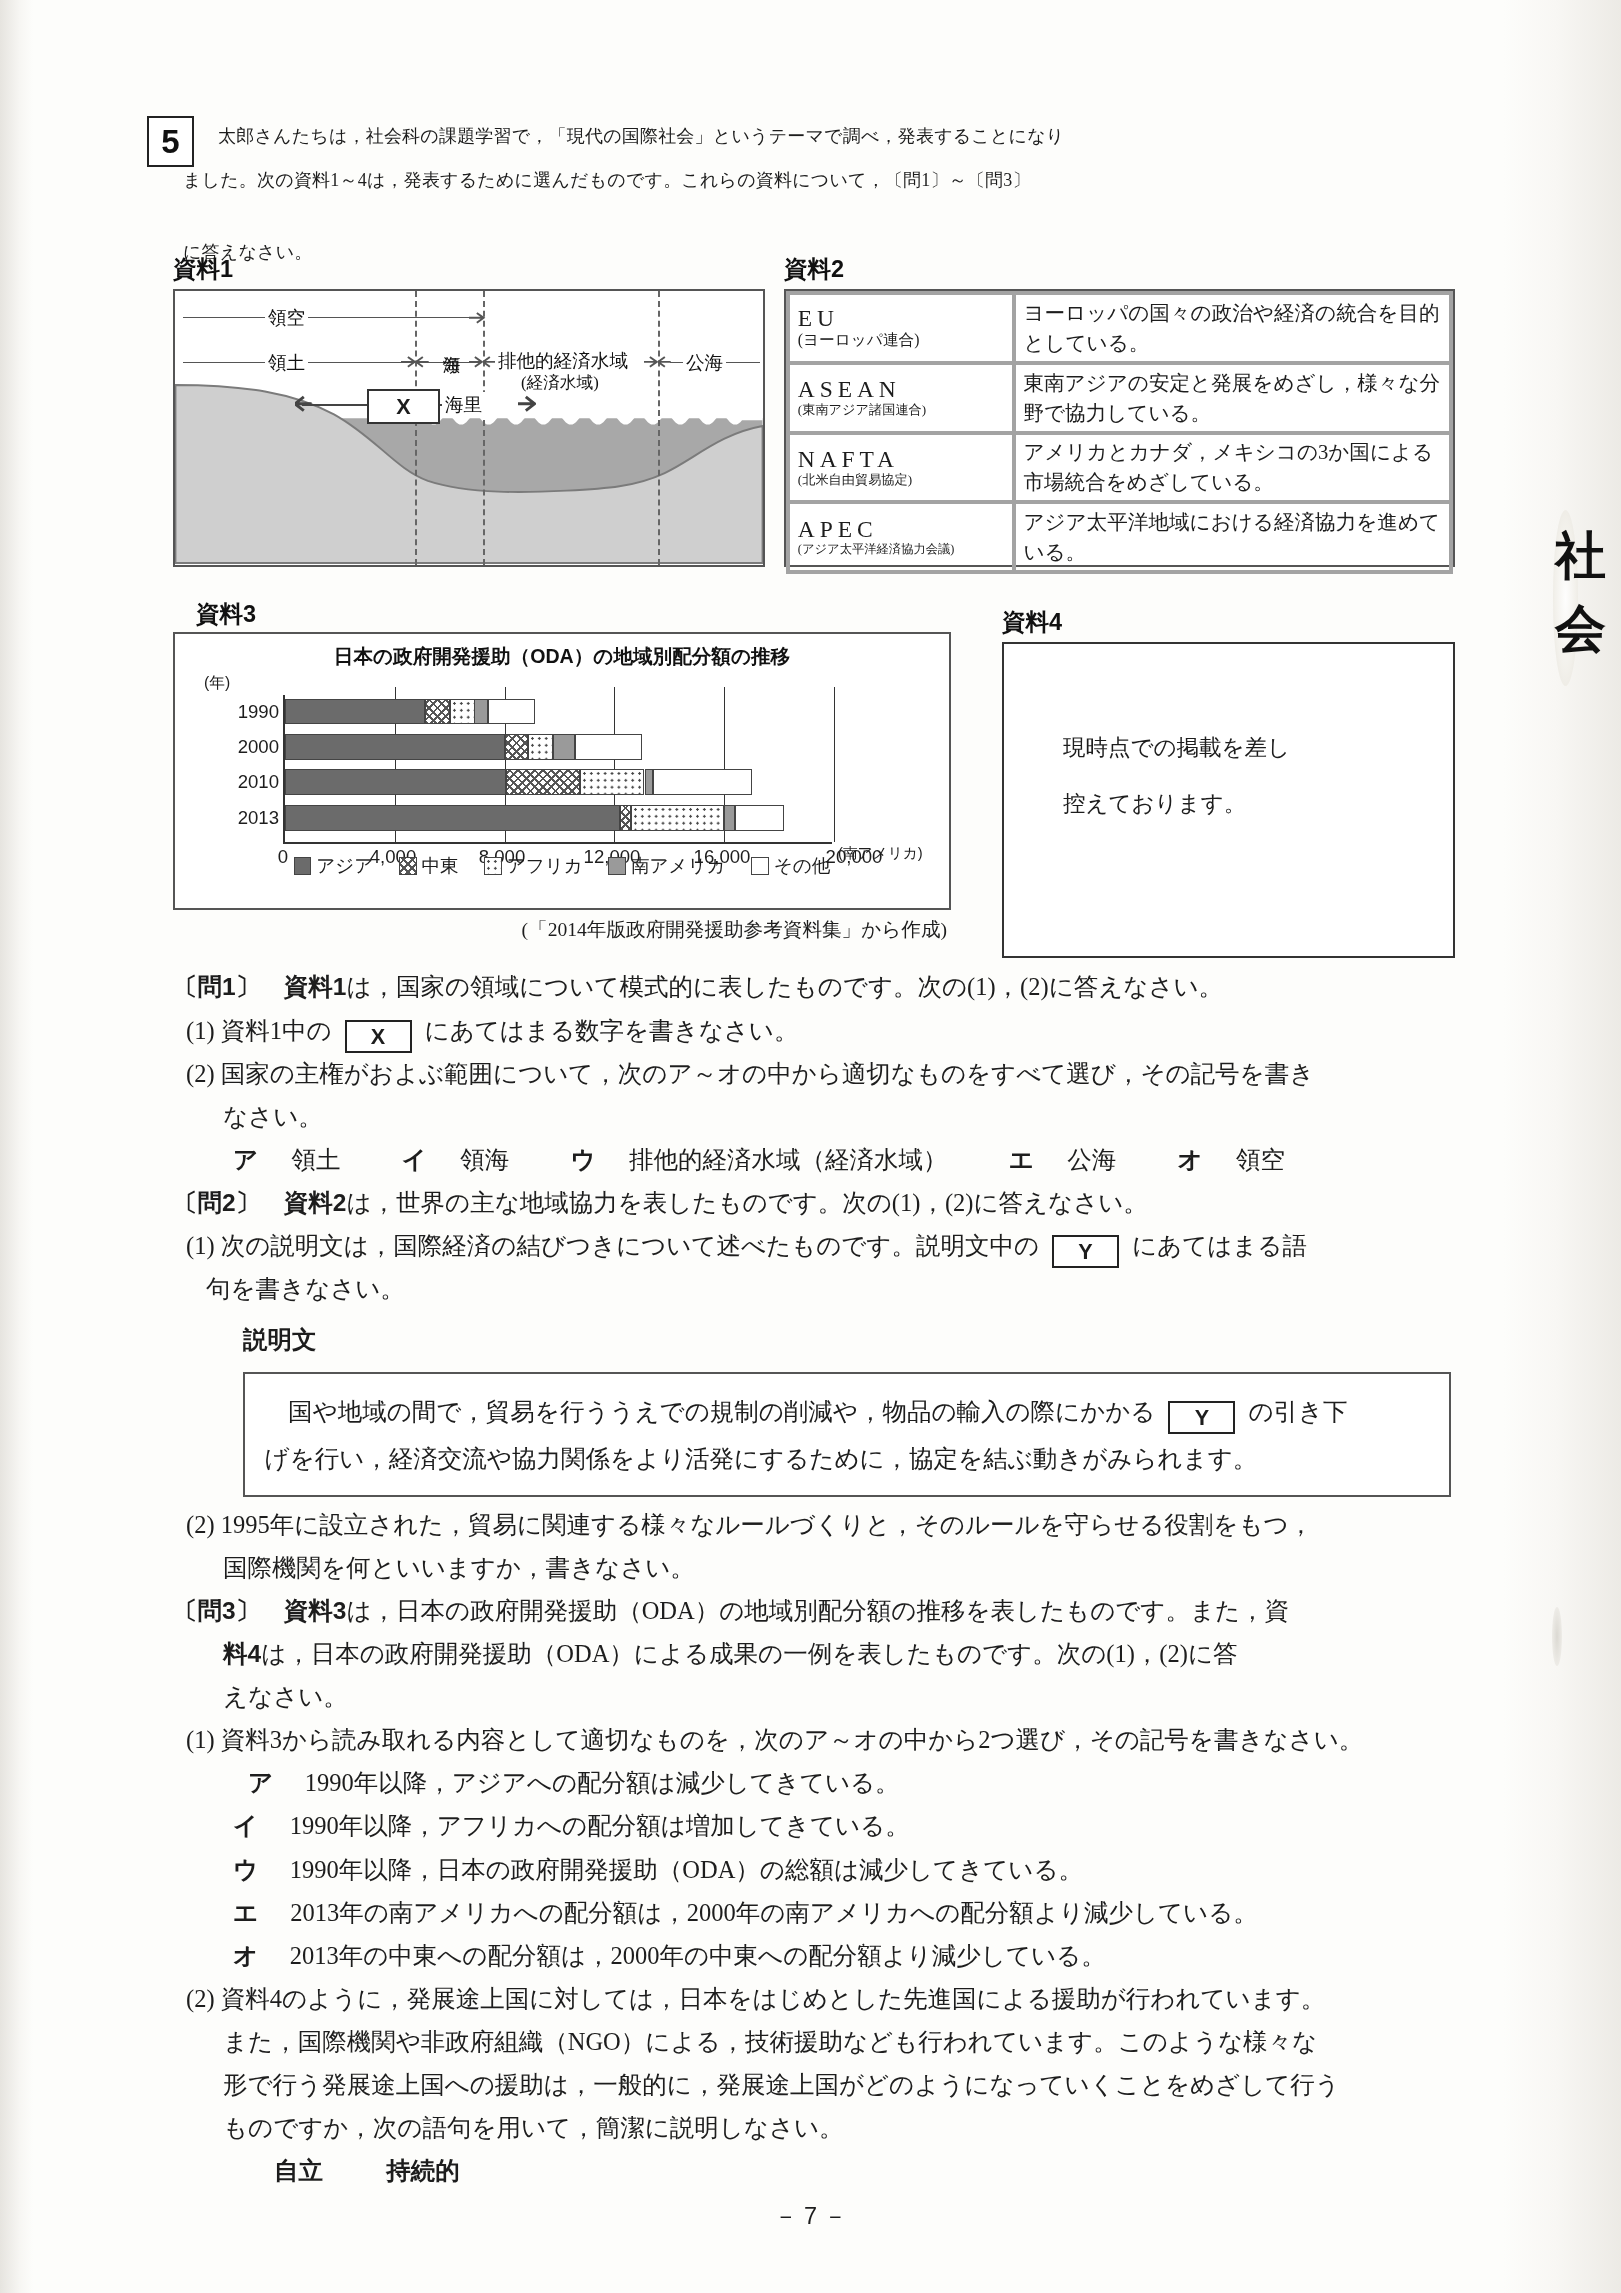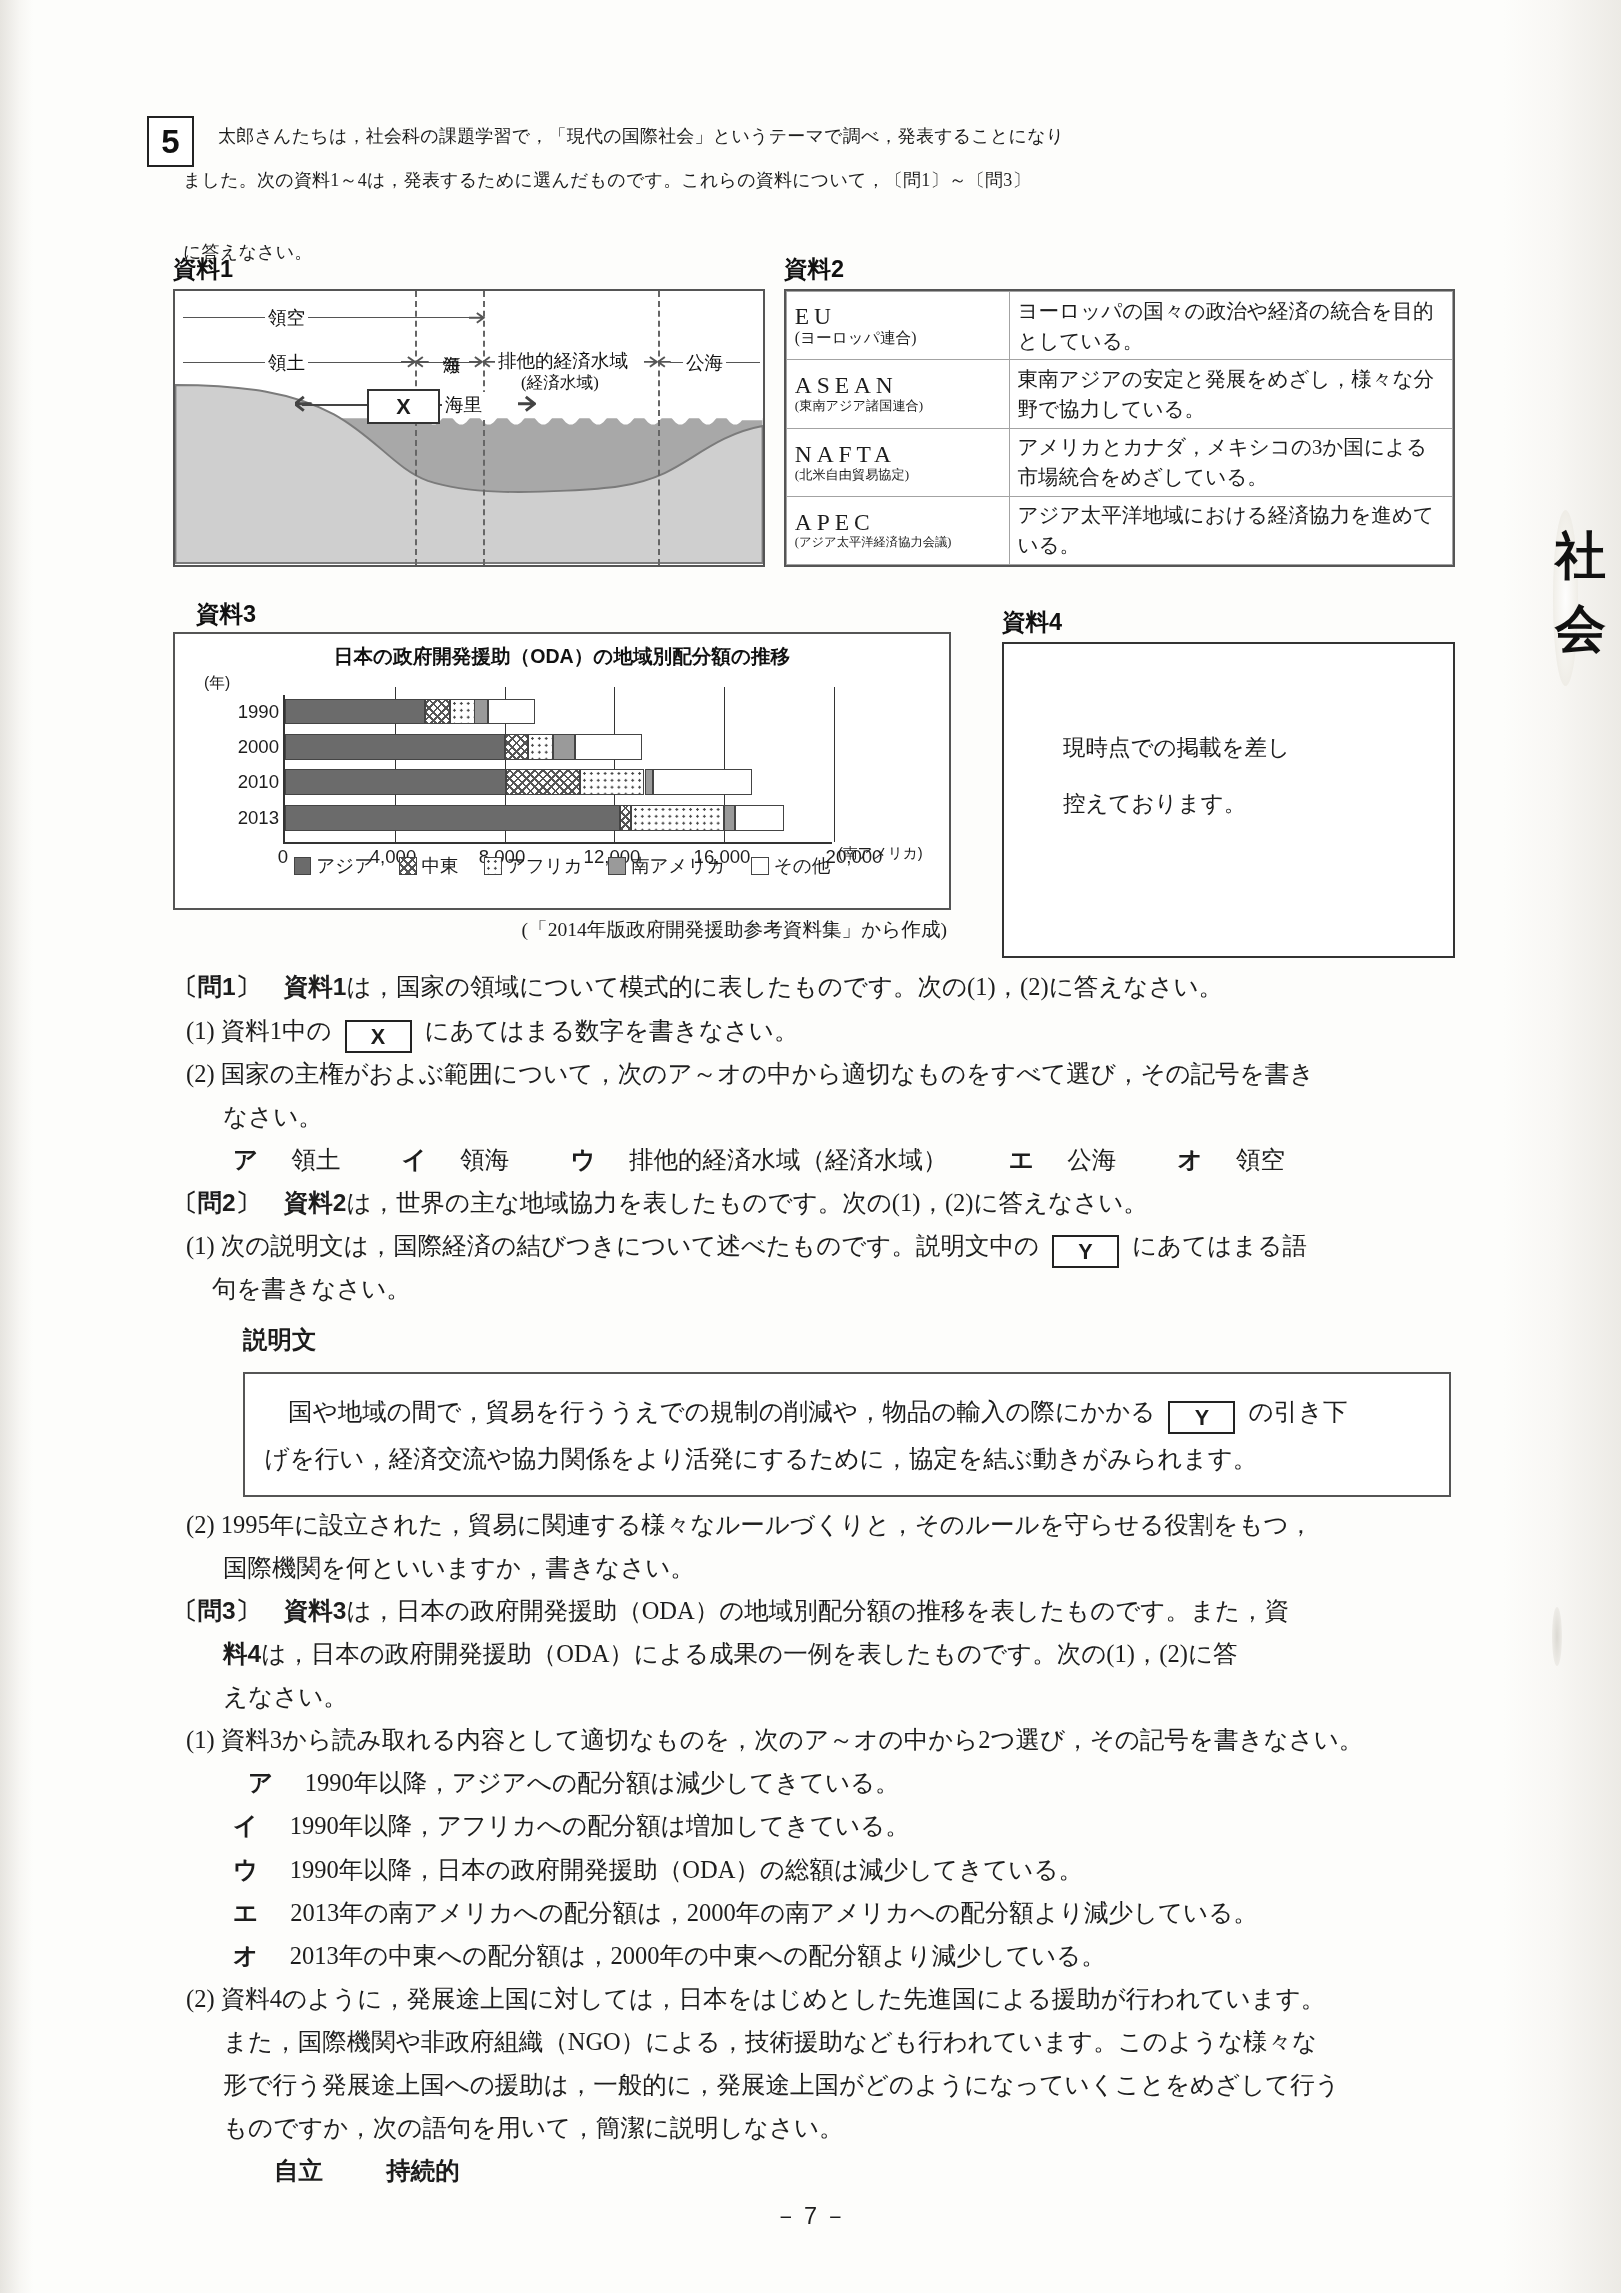--- a/index.html
+++ b/index.html
@@ -42,21 +42,21 @@
   .dash{position:absolute;top:0;bottom:0;border-left:2px dashed #666;}
   .lbl{position:absolute;font-size:18.6px;font-family:"Liberation Serif","DejaVu Serif",serif;color:#111;white-space:nowrap;background:#fff;padding:0 2.9px;}
   .vlbl{writing-mode:vertical-rl;line-height:1;}
   .arrowline{position:absolute;height:0;border-top:1.6px solid #555;}
   .xbox{position:absolute;border:2.9px solid #333;background:#fff;display:flex;align-items:center;justify-content:center;
         font-family:"Liberation Sans","DejaVu Sans",sans-serif;font-weight:bold;font-size:21.6px;}
 
   
   #fig2{position:absolute;left:784px;top:289px;width:667px;height:274px;border:2px solid #555;background:#fff;}
   #fig2 table{width:100%;height:100%;border-collapse:collapse;}
-  #fig2 td{border:1px solid #a3a3a3;padding:2.9px 7.8px;vertical-align:middle;margin-top:9px;}
+  #fig2 td{border:4px solid #a3a3a3;padding:2.9px 7.8px;vertical-align:middle;margin-top:9px;}
   .abbr{font-size:23.5px;letter-spacing:4.9px;font-family:"Liberation Serif","DejaVu Serif",serif;}
   .abbr-ja{display:block;font-size:15.7px;letter-spacing:0;margin-top:-2px;}
   .abbr-ja.sm{font-size:13.2px;}
   .desc{font-size:20.6px;line-height:30px;}
   .c1{width:206px;}
 
   
   #fig3{position:absolute;left:173px;top:632px;width:774px;height:274px;border:2px solid #555;background:#fff;}
   .chart-title{position:absolute;left:0;right:0;top:8.8px;text-align:center;
      font-family:"Liberation Sans","DejaVu Sans",sans-serif;font-weight:bold;font-size:19.6px;color:#111;}
@@ -354,21 +354,21 @@
       <span class="qlabel">〔問2〕</span>
       <span class="qlabel" style="margin-left:17.6px;">資料2</span><span>は，世界の主な地域協力を表したものです。次の(1)，(2)に答えなさい。</span>
     </div>
 
     <div class="q" style="left:186px;top:1224px;width:1274px;">
       <span>(1)</span>
       <span>次の説明文は，国際経済の結びつきについて述べたものです。説明文中の</span>
       <span class="ibox">Y</span>
       <span>にあてはまる語</span>
     </div>
-    <div class="q" style="left:212px;top:1267px;width:1235px;">句を書きなさい。</div>
+    <div class="q" style="left:206px;top:1267px;width:1235px;">句を書きなさい。</div>
 
     <div class="q qlabel" style="left:243px;top:1318px;">説明文</div>
     <div class="setsumei-box">
       <div>
         <span style="margin-left:23.5px;">国や地域の間で，貿易を行ううえでの規制の削減や，物品の輸入の際にかかる</span>
         <span class="ibox">Y</span>
         <span>の引き下</span>
       </div>
       <div>げを行い，経済交流や協力関係をより活発にするために，協定を結ぶ動きがみられます。</div>
     </div>

